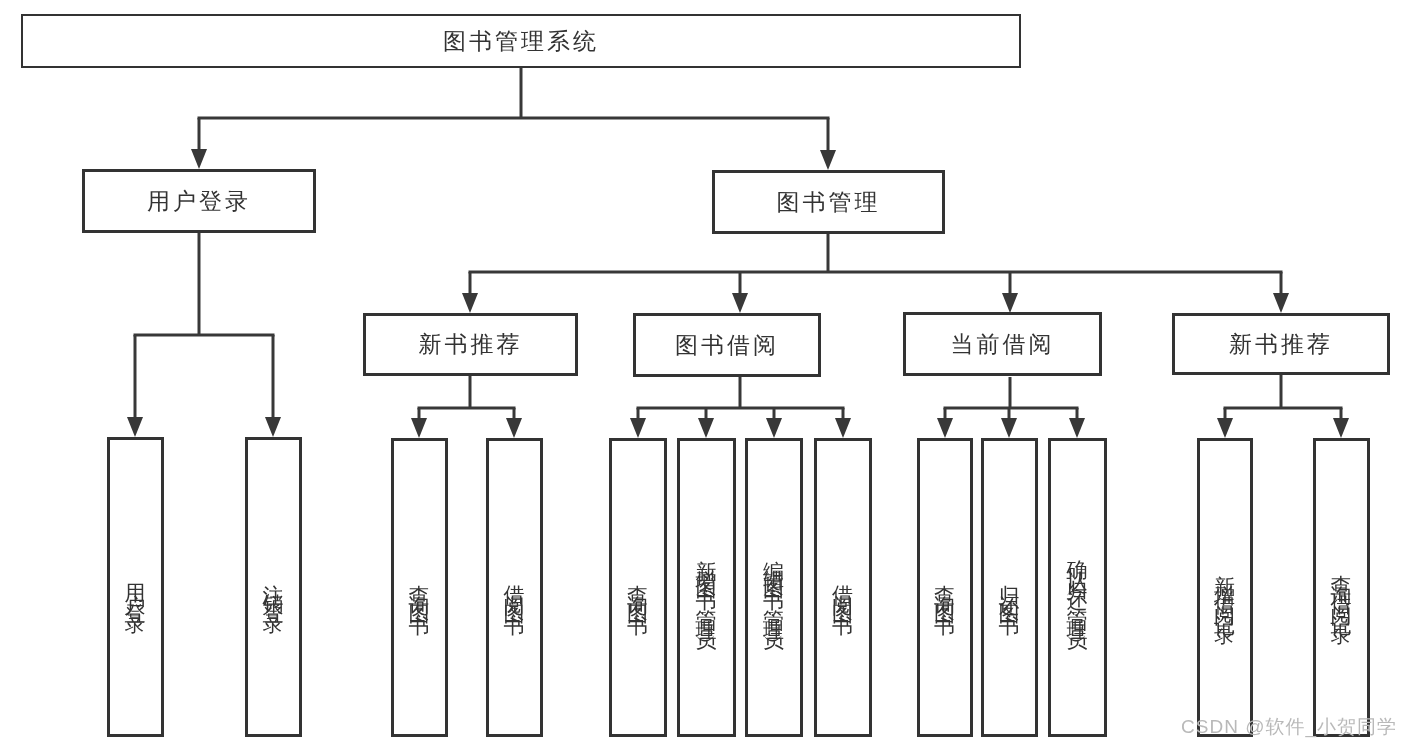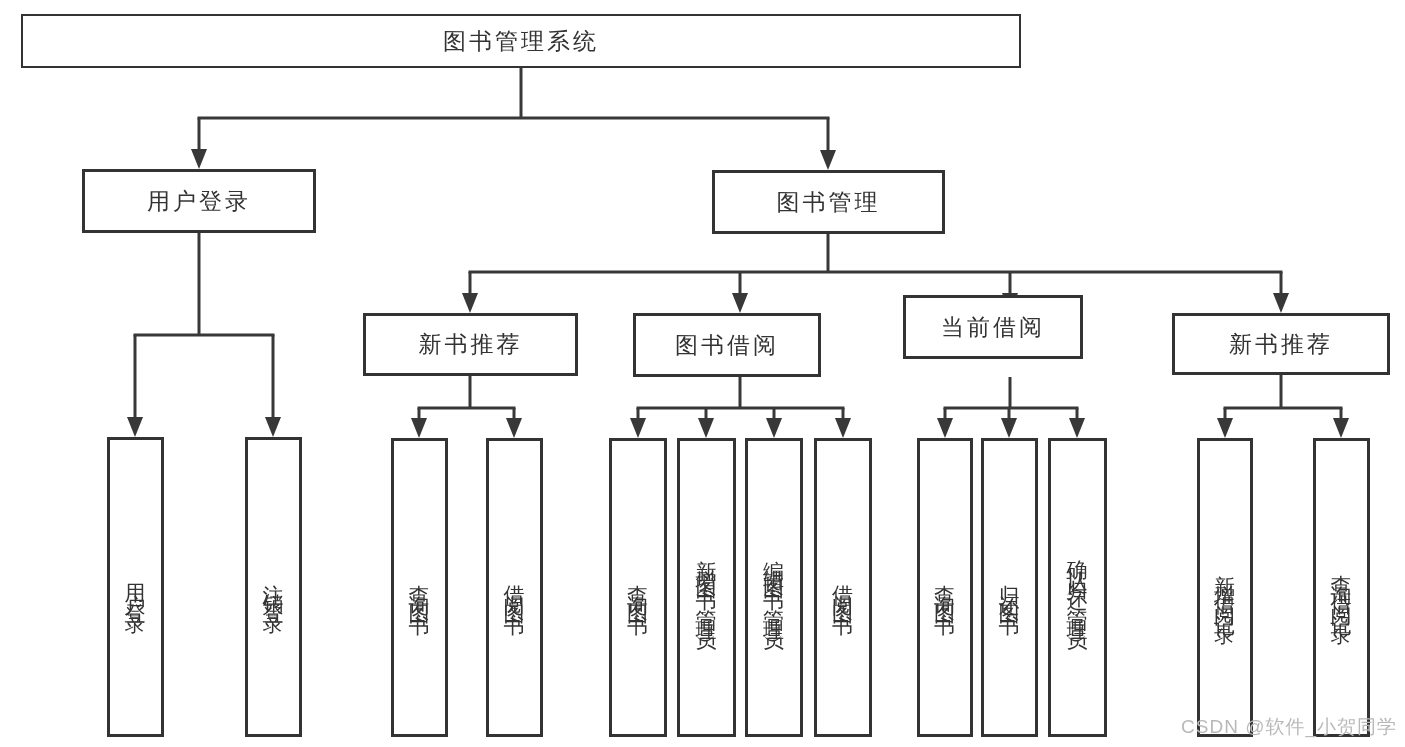--- a/index.html
+++ b/index.html
@@ -116,21 +116,21 @@
   <div class="node" style="left:363px;top:313px;width:215px;height:63px;">
     <span class="h-label">新书推荐</span>
   </div>
 
   <div class="node" style="left:712px;top:170px;width:233px;height:64px;">
     <span class="h-label">图书管理</span>
   </div>
   <div class="node" style="left:633px;top:313px;width:188px;height:64px;">
     <span class="h-label">图书借阅</span>
   </div>
-  <div class="node" style="left:903px;top:295px;width:180px;height:64px;text-align:center;">
+  <div class="node" style="left:903px;top:312px;width:199px;height:64px;text-align:center;">
     <span class="h-label">当前借阅</span>
   </div>
   <div class="node" style="left:1172px;top:313px;width:218px;height:62px;">
     <span class="h-label">新书推荐</span>
   </div>
 
   <div class="node leaf" style="left:107px;top:437px;width:57px;height:300px;">
     <span class="v-label">用户登录</span>
   </div>
   <div class="node leaf" style="left:245px;top:437px;width:57px;height:300px;">

